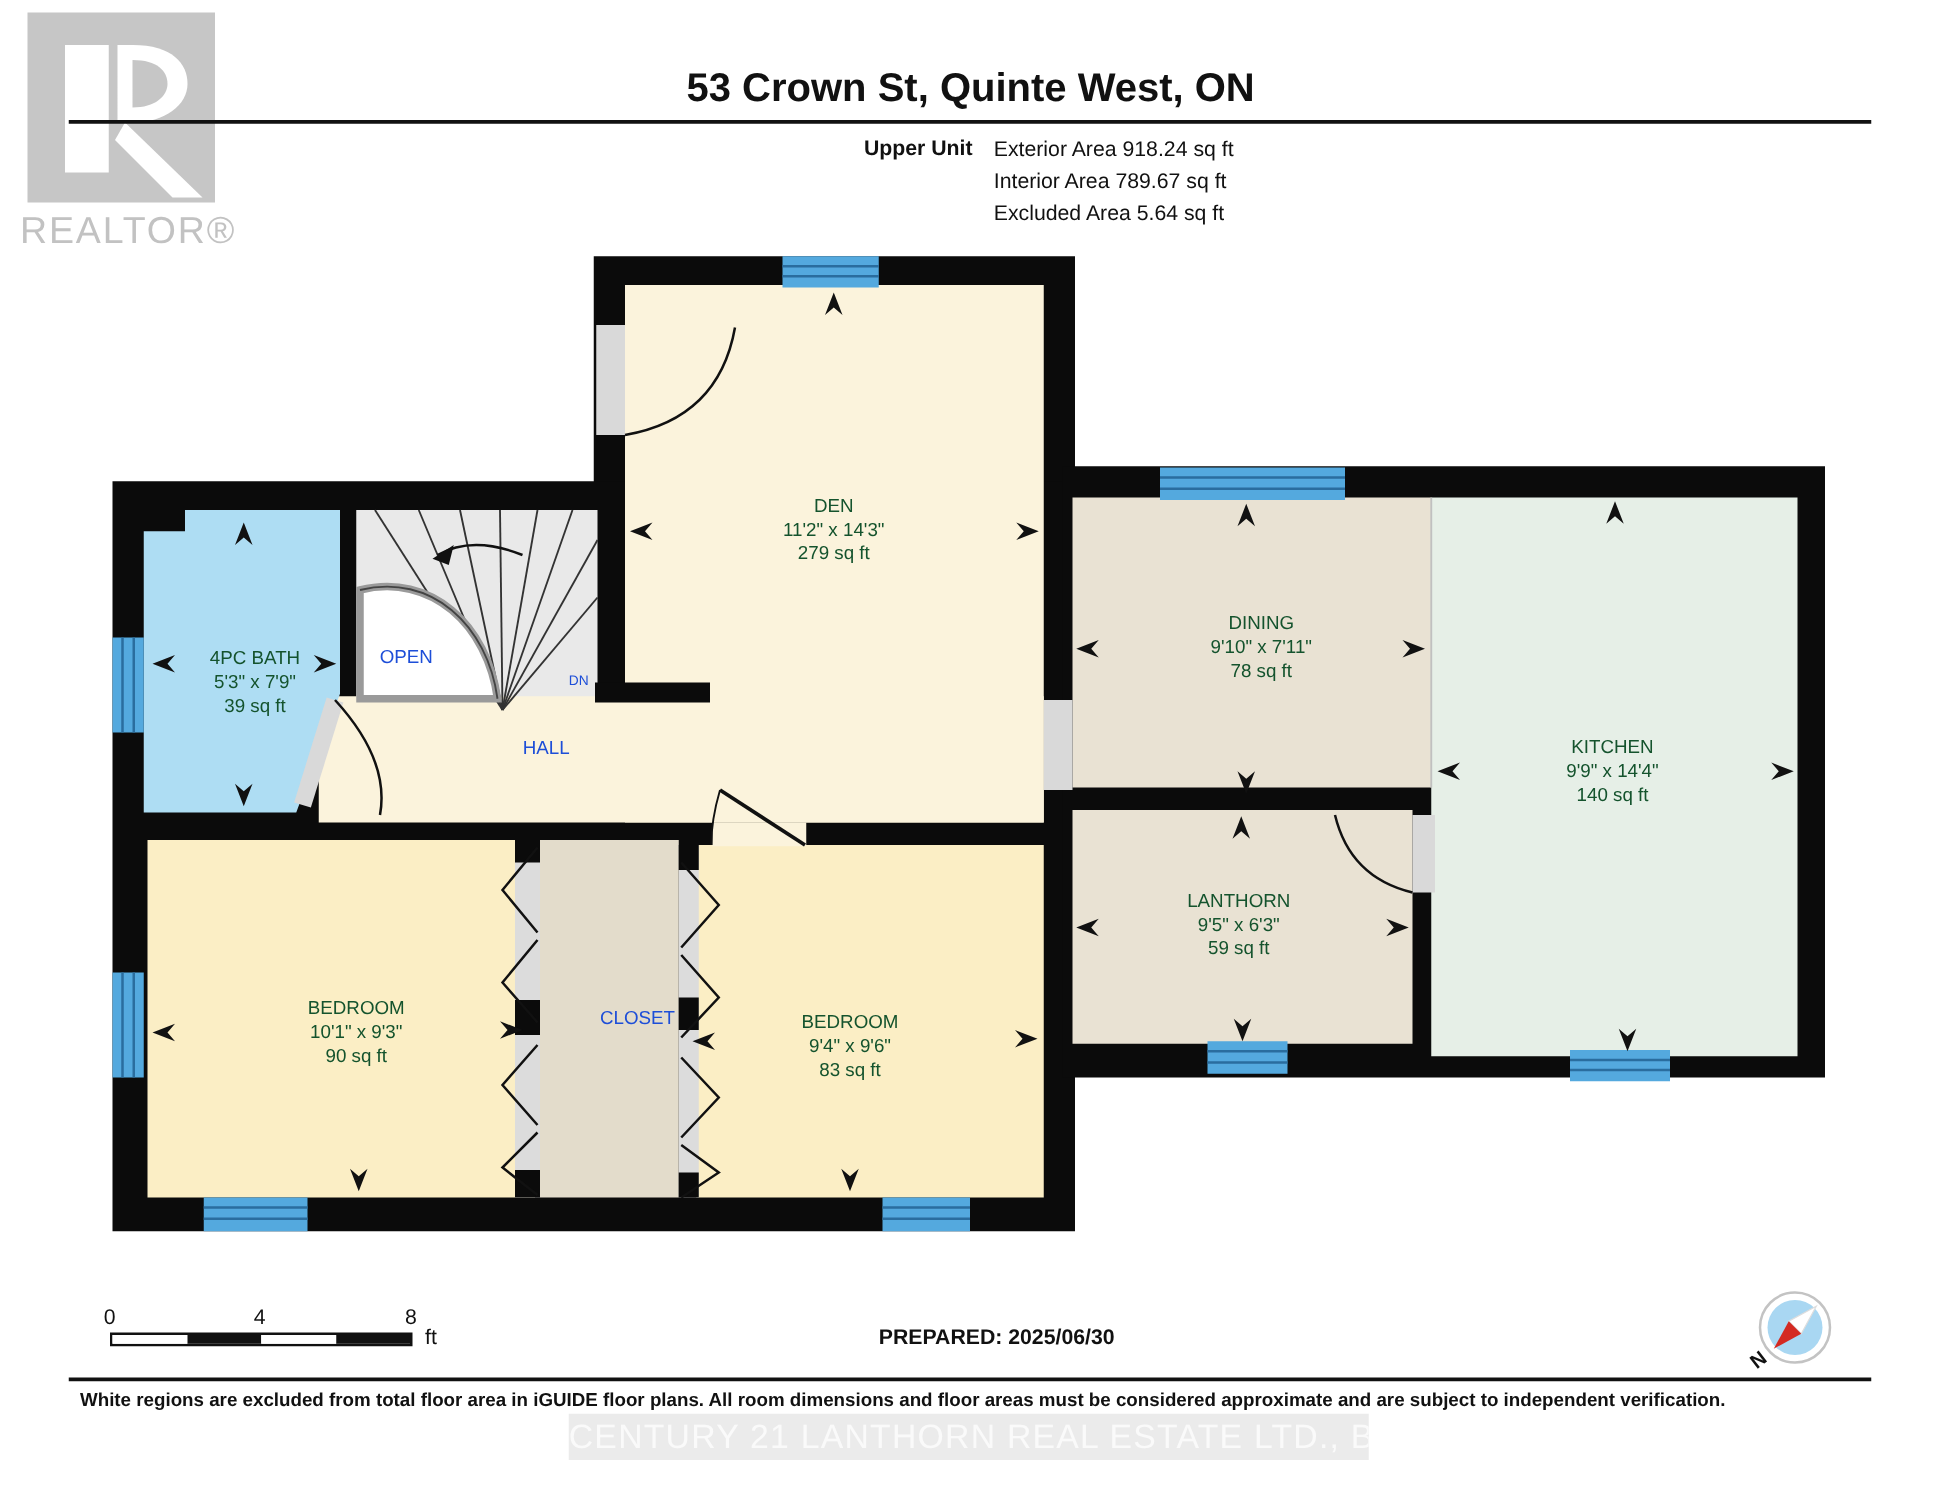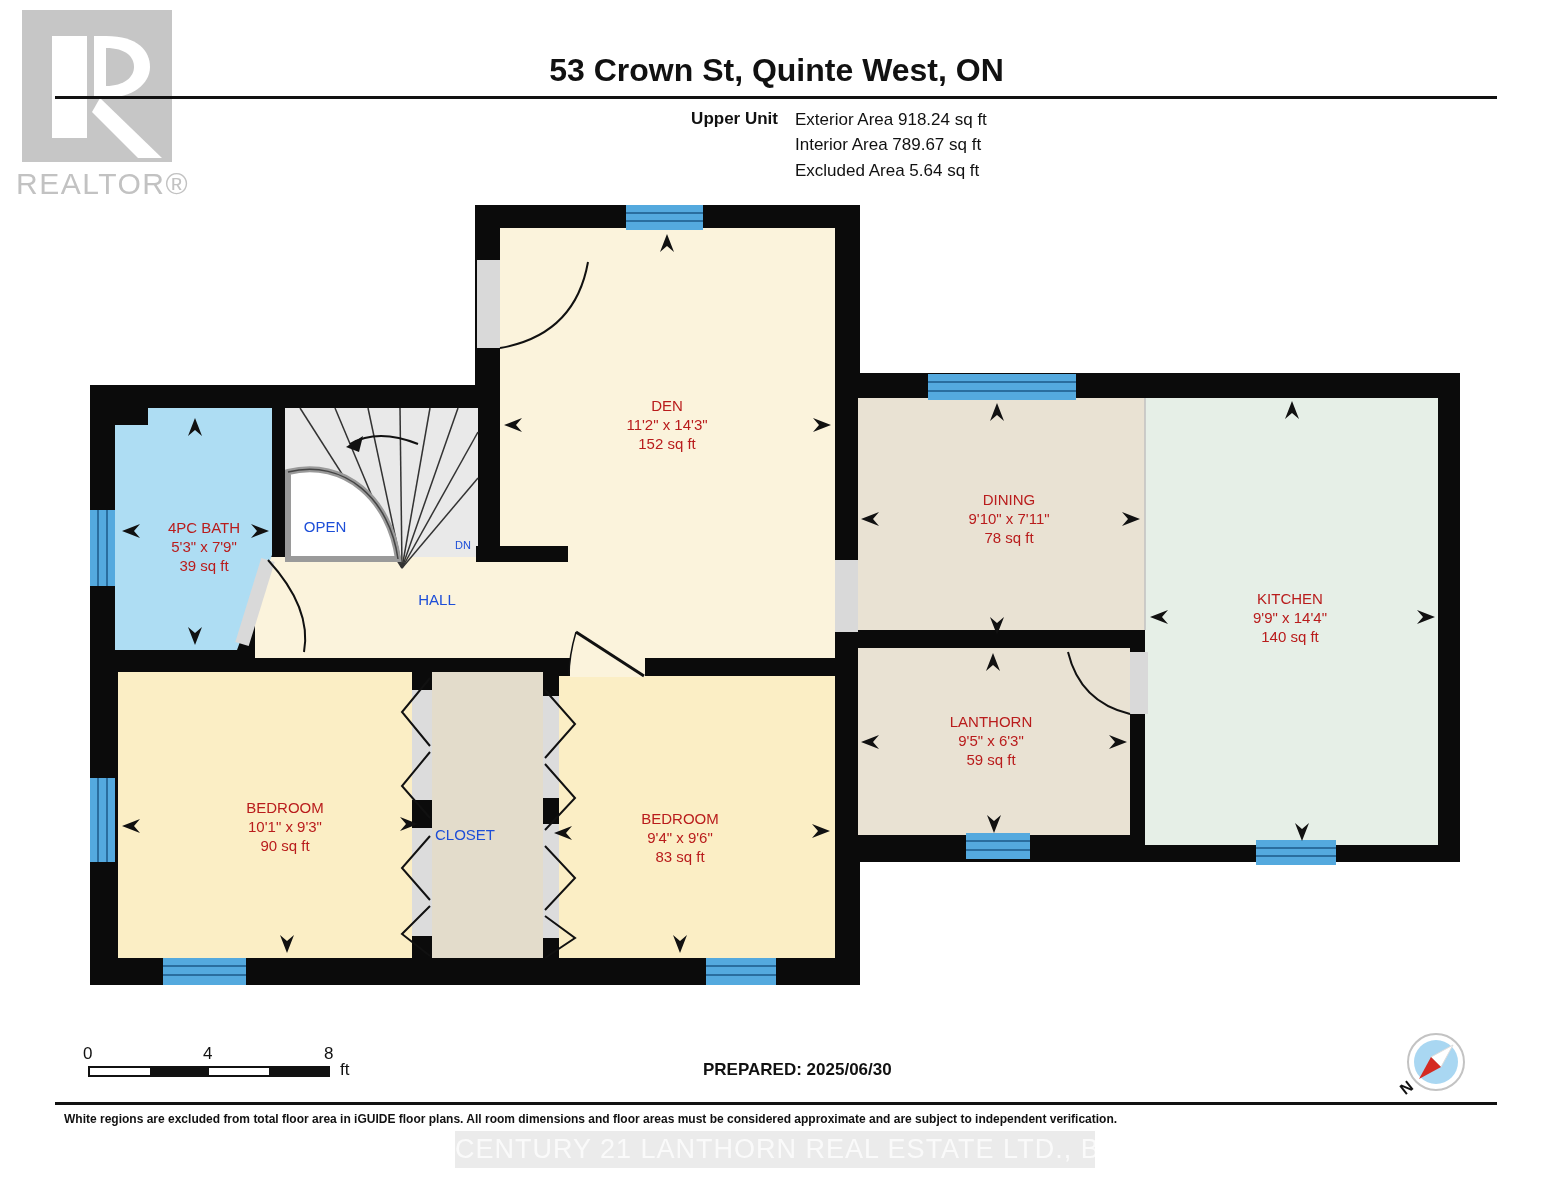--- a/index.html
+++ b/index.html
@@ -3,29 +3,29 @@
 <meta charset="utf-8">
 <style>
   html,body{margin:0;padding:0;background:#fff;}
   body{font-family:"Liberation Sans",sans-serif;color:#111;}
   #stage{position:relative;width:1553px;height:1200px;background:#fff;overflow:hidden;}
   #plan-svg{position:absolute;left:0;top:0;z-index:2;}
   .hline{position:absolute;background:#111;height:3px;z-index:6;}
   .title{position:absolute;left:0;top:52px;width:100%;text-align:center;font-size:32px;font-weight:bold;z-index:3;}
   .unit-label{position:absolute;left:560px;top:109px;width:218px;text-align:right;font-size:17px;font-weight:bold;z-index:3;}
   .area-line{position:absolute;left:795px;font-size:17px;z-index:3;}
-  .room-label{position:absolute;transform:translate(-50%,-50%);text-align:center;font-size:15px;line-height:19px;white-space:nowrap;z-index:4;color:#b91c1c;}
+  .room-label{position:absolute;transform:translate(-50%,-50%);text-align:center;font-size:15px;line-height:19px;white-space:nowrap;z-index:4;color:#14532d;}
   .room-label span{display:block;}
   .small-label{position:absolute;transform:translate(-50%,-50%);font-size:15px;white-space:nowrap;z-index:4;color:#1d4ed8;}
   .tiny-label{font-size:11px;}
   .sb-num{position:absolute;font-size:17px;z-index:3;}
   .sb-bar{position:absolute;left:88px;top:1066px;width:242px;height:11px;border:2px solid #111;box-sizing:border-box;display:flex;z-index:3;}
   .sb-seg{height:100%;flex:1;}
   .prepared{position:absolute;left:703px;top:1060px;font-size:17px;font-weight:bold;z-index:3;}
-  .disclaimer{position:absolute;left:64px;top:1112px;font-size:12px;font-weight:bold;z-index:3;}
+  .disclaimer{position:absolute;left:64px;top:1112px;font-size:15px;font-weight:bold;z-index:3;}
   .watermark{position:absolute;left:455px;top:1131px;width:640px;height:37px;background:#ebebeb;color:#fafafa;font-size:27px;text-align:center;line-height:37px;letter-spacing:1px;z-index:3;overflow:hidden;white-space:nowrap;}
   .logo-svg{position:absolute;left:14px;top:6px;z-index:2;}
   .compass-svg{position:absolute;left:1396px;top:1028px;z-index:3;}
 </style>
 </head>
 <body>
 
 <div id="stage">
 
   <svg class="logo-svg" width="180" height="200" viewBox="0 0 180 200">
@@ -184,21 +184,21 @@
       <path d="M0,-9 L7,9 L0,3 L-7,9 Z" transform="translate(287,944) rotate(180)"></path>
       <path d="M0,-9 L7,9 L0,3 L-7,9 Z" transform="translate(563,833) rotate(-90)"></path>
       <path d="M0,-9 L7,9 L0,3 L-7,9 Z" transform="translate(821,831) rotate(90)"></path>
       <path d="M0,-9 L7,9 L0,3 L-7,9 Z" transform="translate(680,944) rotate(180)"></path>
     </g>
   </svg>
 
   <div class="room-label" style="left:667px;top:424px;">
     <span>DEN</span>
     <span>11'2" x 14'3"</span>
-    <span>152 sq ft</span>
+    <span>279 sq ft</span>
   </div>
   <div class="room-label" style="left:997px;top:518px;margin-left:12px;">
     <span>DINING</span>
     <span>9'10" x 7'11"</span>
     <span>78 sq ft</span>
   </div>
   <div class="room-label" style="left:1290px;top:617px;">
     <span>KITCHEN</span>
     <span>9'9" x 14'4"</span>
     <span>140 sq ft</span>
@@ -216,21 +216,21 @@
   <div class="room-label" style="left:285px;top:826px;">
     <span>BEDROOM</span>
     <span>10'1" x 9'3"</span>
     <span>90 sq ft</span>
   </div>
   <div class="room-label" style="left:680px;top:837px;">
     <span>BEDROOM</span>
     <span>9'4" x 9'6"</span>
     <span>83 sq ft</span>
   </div>
-  <div class="small-label" style="left:465px;top:815px;margin-top:19px;">CLOSET</div>
+  <div class="small-label" style="left:510px;top:815px;">CLOSET</div>
   <div class="small-label" style="left:437px;top:599px;">HALL</div>
   <div class="small-label" style="left:325px;top:526px;">OPEN</div>
   <div class="small-label tiny-label" style="left:463px;top:545px;">DN</div>
 
   <span class="sb-num" style="left:83px;top:1044px;">0</span>
   <span class="sb-num" style="left:203px;top:1044px;">4</span>
   <span class="sb-num" style="left:324px;top:1044px;">8</span>
   <div class="sb-bar">
     <div class="sb-seg" style="background:#fff;"></div>
     <div class="sb-seg" style="background:#111;"></div>

